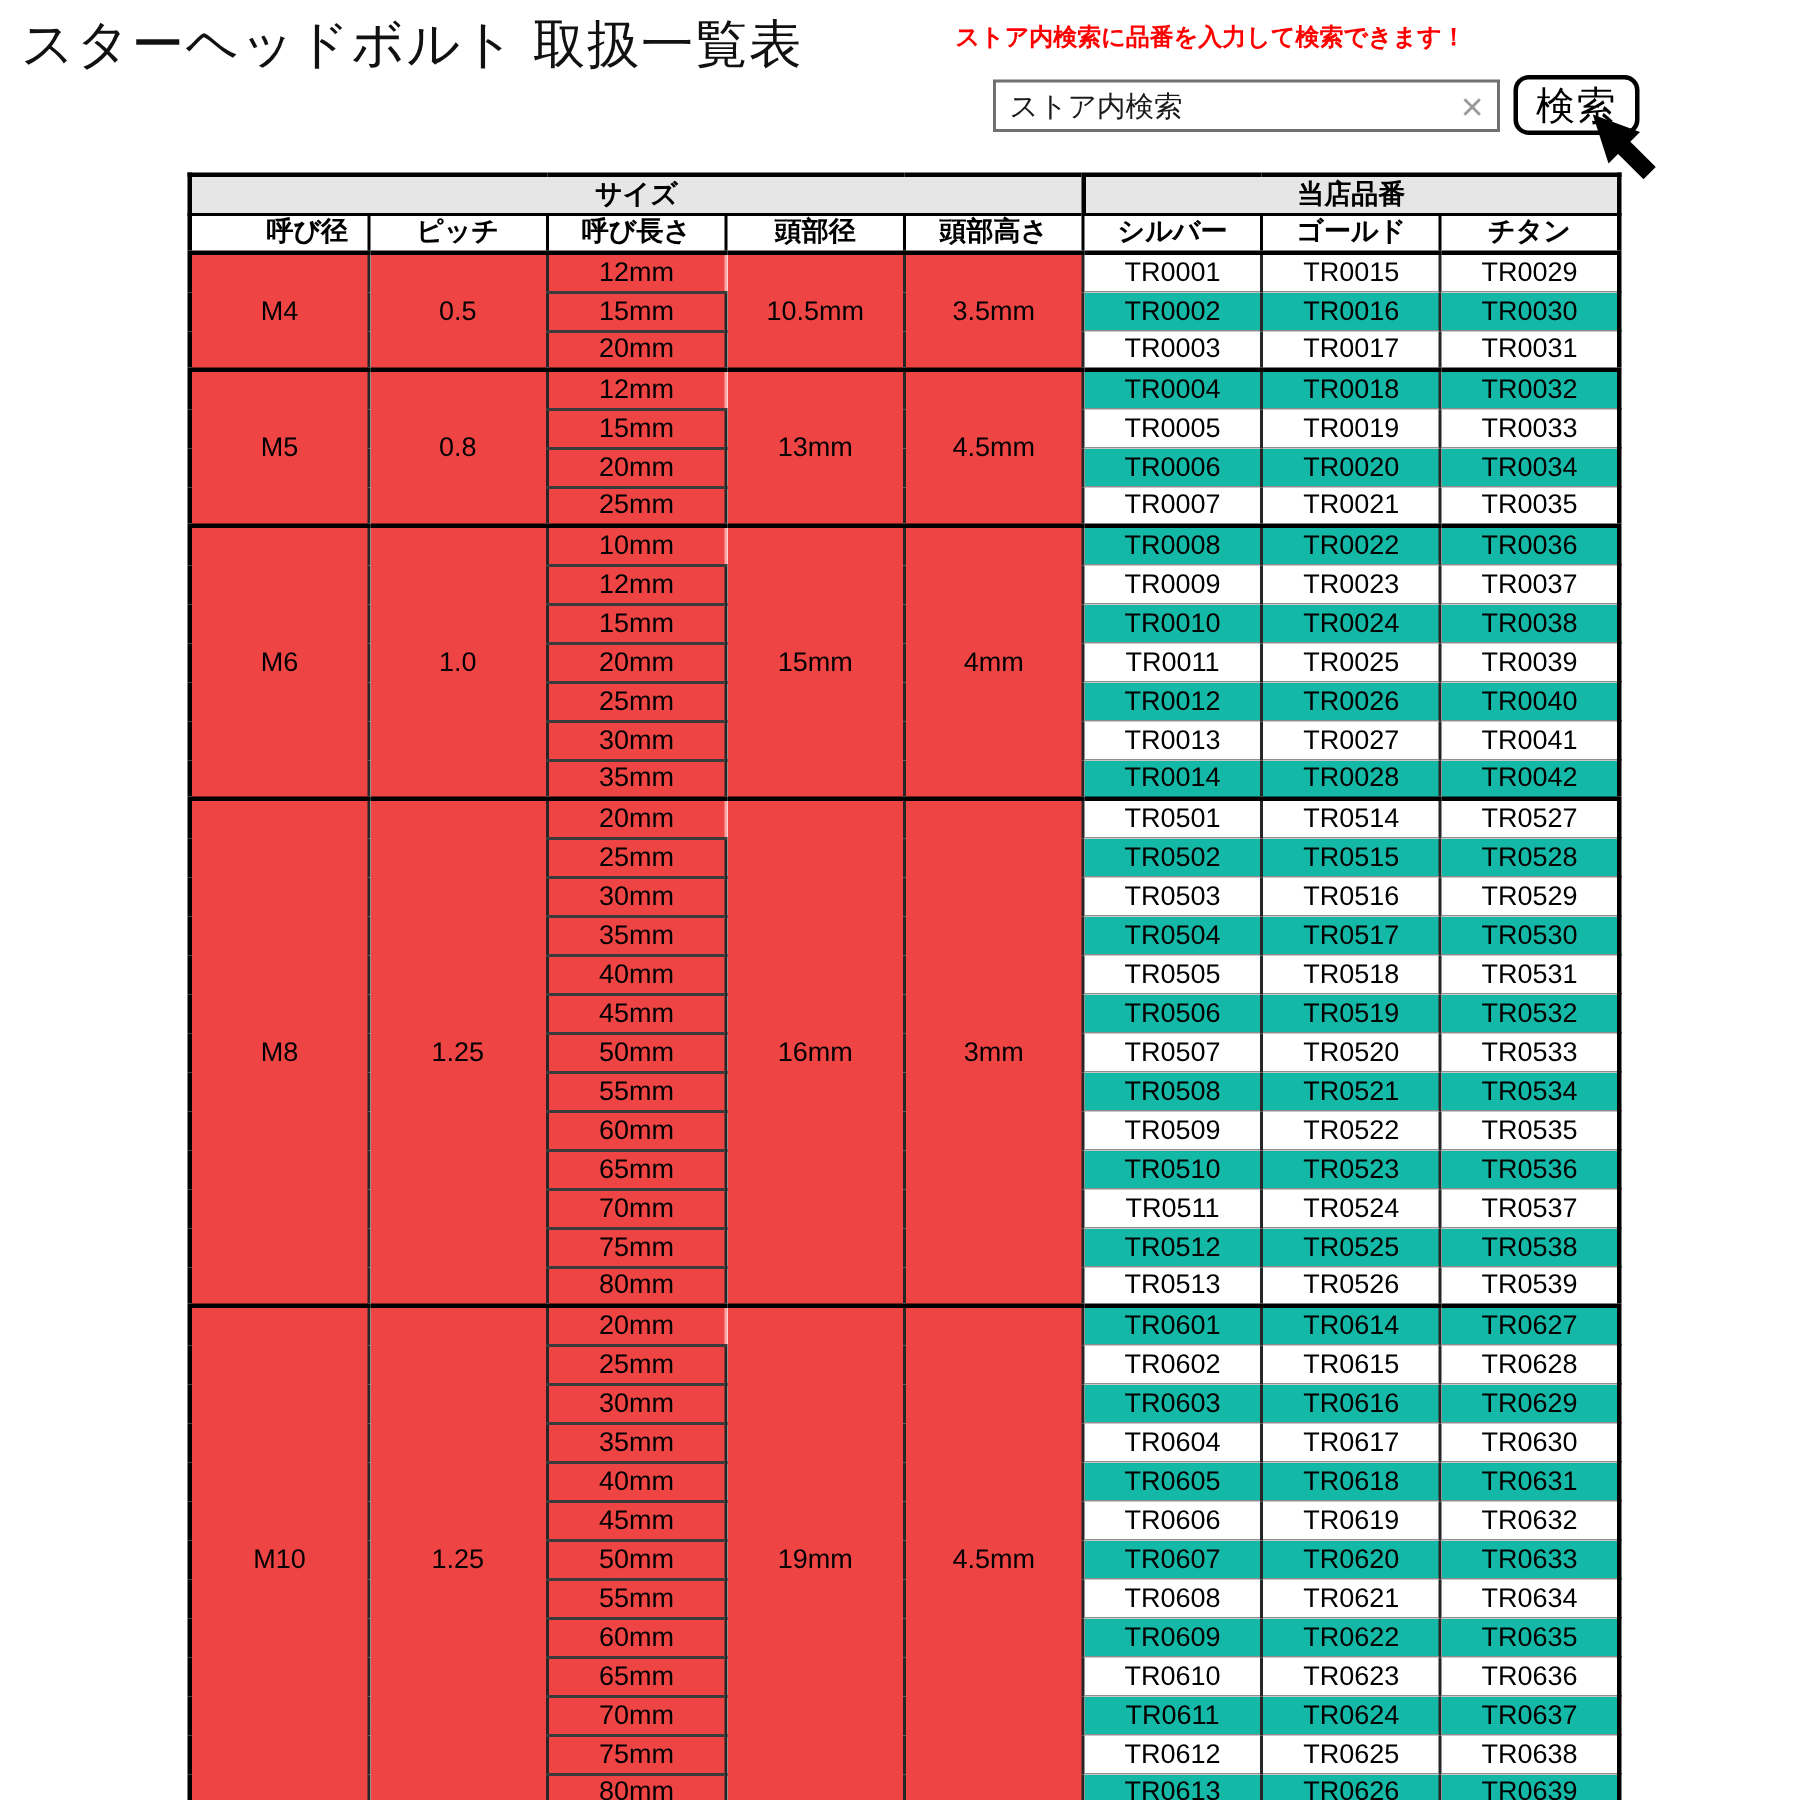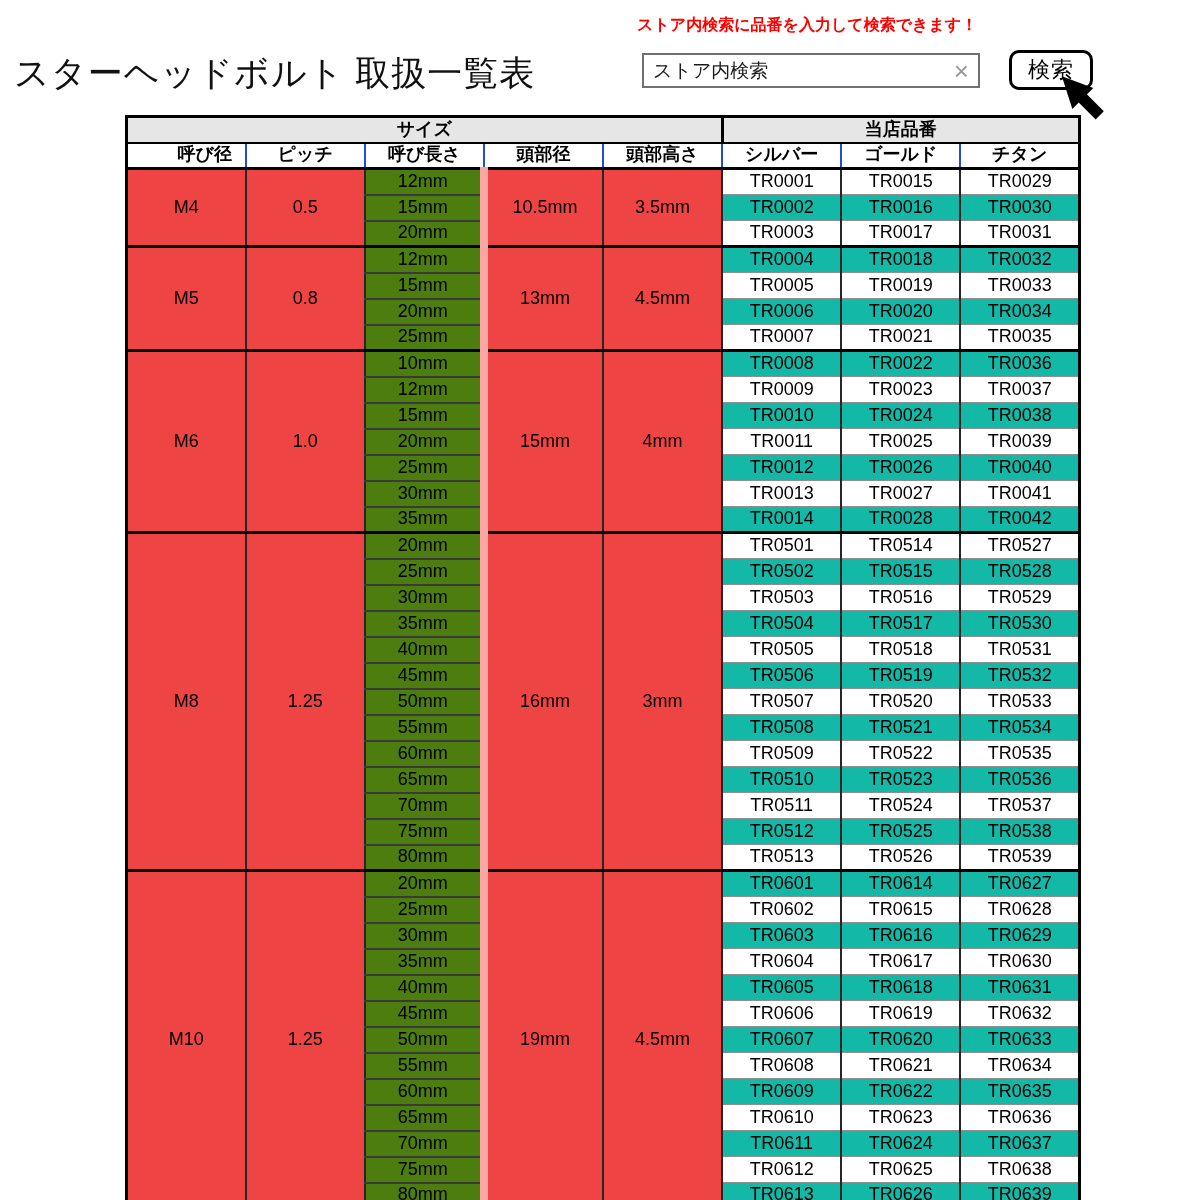--- a/index.html
+++ b/index.html
@@ -1,56 +1,56 @@
 <!DOCTYPE html>
 <html><head>
 <meta charset="utf-8">
 <style>
   * { margin:0; padding:0; box-sizing:border-box; }
   html,body { width:1200px; height:1200px; background:#ffffff;
               font-family:"Liberation Sans","DejaVu Sans",sans-serif; }
   #stage { position:relative; width:1200px; height:1200px; background:#fff; overflow:hidden; }
 
   .page-title { position:absolute; left:14px; top:6px; font-size:35px; font-weight:500;
-                color:#111; letter-spacing:1px; white-space:nowrap;margin-top:44px; }
+                color:#111; letter-spacing:1px; white-space:nowrap; }
 
   .notice { position:absolute; left:637px; top:15px; font-size:16px; font-weight:bold;
             color:#ff0000; white-space:nowrap; }
 
-  .search-wrap { position:absolute; left:642px; top:53px; width:338px; height:35px;
+  .search-wrap { position:absolute; left:662px; top:53px; width:338px; height:35px;
                  border:2px solid #707070; background:#fff; display:flex; align-items:center;
                  padding:0 9px; }
   .search-wrap input { border:none; outline:none; flex:1; font-size:19px; color:#1a1a1a;
                        font-family:inherit; background:transparent; }
   .clear-x { color:#9a9a9a; font-size:26px; line-height:1; cursor:pointer; margin-left:6px; }
 
   .search-btn { position:absolute; left:1009px; top:50px; width:84px; height:40px;
                 border:3px solid #000; border-radius:10px; background:#fff;
-                font-size:22px; color:#000; display:flex; align-items:center; justify-content:center;
+                font-size:26px; color:#000; display:flex; align-items:center; justify-content:center;
                 font-family:inherit; letter-spacing:1px; }
 
   .cursor-icon { position:absolute; left:1058px; top:74px; width:52px; height:56px; }
 
   
   .tbl-wrap { position:absolute; left:125px; top:115px; width:960px; }
   table { border-collapse:collapse; table-layout:fixed; width:956px;
           border:3px solid #000; }
   col { width:12.5%; }
   th, td { text-align:center; vertical-align:middle; padding:0; height:26px;
            font-size:18px; color:#000; line-height:1.1; overflow:hidden; white-space:nowrap; }
   thead th { font-weight:bold; border-bottom:2px solid #000; }
   th.grp { background:#e6e6e6; }
   th.grp + th.grp { border-left:3px solid #000;text-align:center; }
-  th.sub { background:#fff; border-left:2px solid #1d4ed8; }
+  th.sub { background:#fff; border-left:2px solid #000000; }
   th.sub:first-child { border-left:none;padding-left:37px; }
 
   td { font-weight:normal; }
   td.merged { border-left:2px solid #262626; background:#ef4444; }
-  td.len { border-left:2px solid #262626; border-right:8px solid #fca5a5;
-           border-bottom:2px solid #3a3a3a; background:#4d7c0f; }
+  td.len { border-left:2px solid #262626; border-right:2px solid #fca5a5;
+           border-bottom:2px solid #3a3a3a; background:#ef4444; }
   td.part { border-left:2px solid #262626; border-bottom:1px solid #8f8f8f; background:#fff; }
   tr.shaded td.part { background:#14b8a6; }
   tr.group-start td { border-top:3px solid #000; }
 </style>
 </head>
 <body>
 
 <div id="stage">
 
   <h1 class="page-title">スターヘッドボルト 取扱一覧表</h1>

